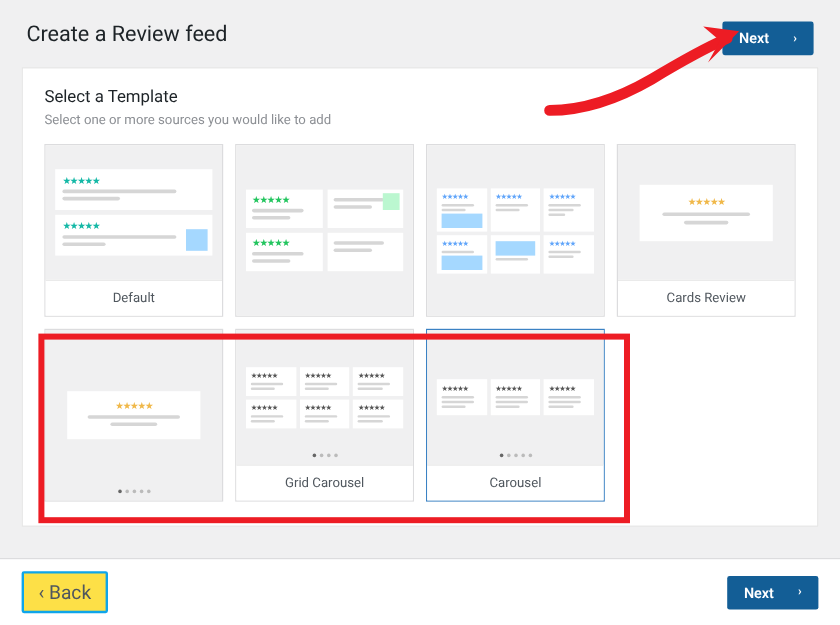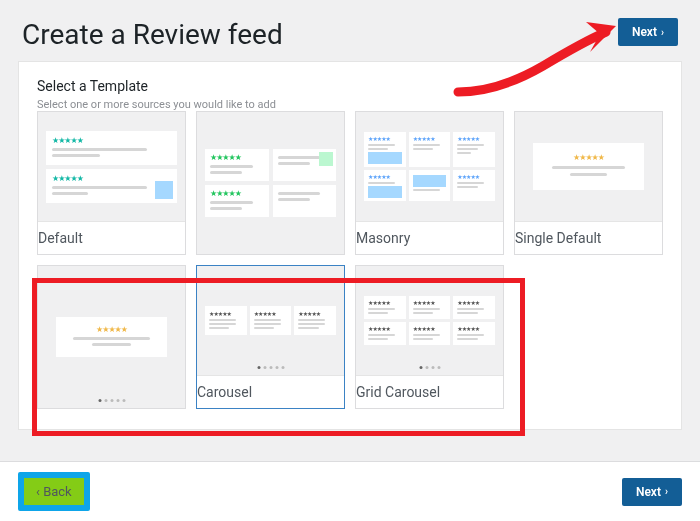--- a/index.html
+++ b/index.html
@@ -1,39 +1,39 @@
 <!DOCTYPE html>
 <html><head>
 <meta charset="utf-8">
 <style>
 *{box-sizing:border-box;margin:0;padding:0;font-family:-apple-system,BlinkMacSystemFont,"Segoe UI",Roboto,sans-serif}
 body{background:#f0f0f1;width:700px;height:521px;overflow:hidden;position:relative}
 .header{display:flex;justify-content:space-between;align-items:flex-start;padding:18px 22px 10px}
-.title{font-size:28px;font-weight:400;color:#1d2327}
-.next-btn{background:#135e96;color:#fff;border:none;padding:7px 14px;font-size:12px;font-weight:600;border-radius:2px;cursor:pointer;display:flex;align-items:center;gap:4px}
+.title{font-size:18px;font-weight:400;color:#1d2327}
+.next-btn{background:#135e96;color:#fff;border:none;padding:7px 14px;font-size:12px;font-weight:600;border-radius:2px;cursor:pointer;display:flex;align-items:center;gap:20px}
 .next-btn .chev{font-size:10px}
 .panel{background:#fff;margin:0 18px;padding:16px 18px 20px;border:1px solid #e4e4e4}
 .sect-title{font-size:14px;font-weight:400;color:#1d2327;margin-bottom:4px}
-.sect-sub{font-size:11px;color:#8c8f94;}
+.sect-sub{font-size:11px;color:#8c8f94;margin-bottom:14px}
 .grid{display:grid;grid-template-columns:repeat(4,1fr);gap:10px}
 .card{border:1px solid #dcdcde;background:#fff;height:144px;display:flex;flex-direction:column;cursor:pointer}
 .card.sel{border:1px solid #3b82c4}
 .thumb{flex:1;background:#f0f0f1;display:flex;align-items:center;justify-content:center;padding:8px;position:relative}
-.card-label{text-align:left;font-size:14px;color:#50575e;padding:8px 0;background:#fff;border-top:1px solid #e5e5e5}
+.card-label{text-align:center;font-size:11px;color:#50575e;padding:8px 0;background:#fff;border-top:1px solid #e5e5e5}
 .bar{height:3px;background:#d6d6d6;border-radius:2px;margin:3px 0}
 .bar.w60{width:60%}.bar.w40{width:40%}.bar.w80{width:80%}.bar.w30{width:30%}
 .stars{color:#14b8a6;font-size:8px;letter-spacing:-1px}
 .stars.yellow{color:#f0b849}
 .stars.green{color:#22c55e}
 .stars.dark{color:#555}
 .dots{position:absolute;bottom:6px;left:50%;transform:translateX(-50%);display:flex;gap:3px}
 .dot{width:3px;height:3px;border-radius:50%;background:#bbb}
 .dot.on{background:#666}
 .footer{position:absolute;bottom:0;left:0;right:0;background:#fff;border-top:1px solid #dcdcde;padding:10px 18px;display:flex;justify-content:space-between;align-items:center}
-.back-btn{background:#84cc16;border:6px solid #0ea5e9;padding:6px 12px;font-size:13px;color:#50575e;cursor:pointer;border-radius:2px}
+.back-btn{background:#fde047;border:2px solid #0ea5e9;padding:6px 12px;font-size:16px;color:#50575e;cursor:pointer;border-radius:2px}
 .redbox{position:absolute;border:5px solid #ed1c24;pointer-events:none;left:32px;top:278px;width:493px;height:158px}
 .arrow{position:absolute;top:14px;left:448px;width:175px;height:90px;pointer-events:none}
 
 .default-th{display:flex;flex-direction:column;gap:4px;width:100%}
 .default-th .row{background:#fff;padding:5px 6px;position:relative}
 .default-th .row .sq{position:absolute;right:4px;bottom:4px;width:18px;height:18px;background:#a5d8ff}
 .simple-th{display:flex;flex-wrap:wrap;gap:4px;width:100%}
 .simple-th .c{background:#fff;width:calc(50% - 2px);padding:4px 5px;position:relative}
 .simple-th .c .sq{position:absolute;right:3px;top:3px;width:14px;height:14px;background:#bbf7d0}
 .masonry-th{display:grid;grid-template-columns:1fr 1fr 1fr;gap:3px;width:100%}
@@ -147,34 +147,33 @@
               <div class="img"></div>
               <div class="bar w80"></div>
             </div>
           <div class="c">
               <div class="stars">★★★★★</div>
               <div class="bar w80"></div>
               <div class="bar w60"></div>
             </div>
         </div>
       </div>
-      <div class="card-label">Masonry</div>
     </div>
 
     <div class="card">
       <div class="thumb">
         <div class="single-th">
             <div class="c">
               <div class="stars yellow">★★★★★</div>
               <div class="bar w80"></div>
               <div class="bar w40"></div>
             </div>
           </div>
       </div>
-      <div class="card-label">Single Default</div>
+      <div class="card-label">Cards Review</div>
     </div>
 
     <div class="card">
       <div class="thumb">
         <div class="showcase-th">
             <div class="c">
               <div class="stars yellow">★★★★★</div>
               <div class="bar w80"></div>
               <div class="bar w40"></div>
             </div>
@@ -182,95 +181,95 @@
         <div class="dots">
             <div class="dot on"></div>
             <div class="dot"></div>
             <div class="dot"></div>
             <div class="dot"></div>
             <div class="dot"></div>
           </div>
       </div>
     </div>
 
-    <div class="card sel">
-      <div class="thumb">
-        <div class="carousel-th">
-          <div class="c">
-              <div class="stars dark">★★★★★</div>
-              <div class="bar w80"></div>
-              <div class="bar w80"></div>
-              <div class="bar w60"></div>
-            </div>
-          <div class="c">
-              <div class="stars dark">★★★★★</div>
-              <div class="bar w80"></div>
-              <div class="bar w80"></div>
-              <div class="bar w60"></div>
-            </div>
-          <div class="c">
-              <div class="stars dark">★★★★★</div>
-              <div class="bar w80"></div>
+    <div class="card">
+      <div class="thumb">
+        <div class="gridcar-th">
+          <div class="c">
+              <div class="stars dark">★★★★★</div>
+              <div class="bar w80"></div>
+              <div class="bar w60"></div>
+            </div>
+          <div class="c">
+              <div class="stars dark">★★★★★</div>
+              <div class="bar w80"></div>
+              <div class="bar w60"></div>
+            </div>
+          <div class="c">
+              <div class="stars dark">★★★★★</div>
+              <div class="bar w80"></div>
+              <div class="bar w60"></div>
+            </div>
+          <div class="c">
+              <div class="stars dark">★★★★★</div>
+              <div class="bar w80"></div>
+              <div class="bar w60"></div>
+            </div>
+          <div class="c">
+              <div class="stars dark">★★★★★</div>
+              <div class="bar w80"></div>
+              <div class="bar w60"></div>
+            </div>
+          <div class="c">
+              <div class="stars dark">★★★★★</div>
               <div class="bar w80"></div>
               <div class="bar w60"></div>
             </div>
         </div>
         <div class="dots">
             <div class="dot on"></div>
             <div class="dot"></div>
             <div class="dot"></div>
             <div class="dot"></div>
-            <div class="dot"></div>
-          </div>
-      </div>
-      <div class="card-label">Carousel</div>
-    </div>
-
-    <div class="card">
-      <div class="thumb">
-        <div class="gridcar-th">
-          <div class="c">
-              <div class="stars dark">★★★★★</div>
-              <div class="bar w80"></div>
-              <div class="bar w60"></div>
-            </div>
-          <div class="c">
-              <div class="stars dark">★★★★★</div>
-              <div class="bar w80"></div>
-              <div class="bar w60"></div>
-            </div>
-          <div class="c">
-              <div class="stars dark">★★★★★</div>
-              <div class="bar w80"></div>
-              <div class="bar w60"></div>
-            </div>
-          <div class="c">
-              <div class="stars dark">★★★★★</div>
-              <div class="bar w80"></div>
-              <div class="bar w60"></div>
-            </div>
-          <div class="c">
-              <div class="stars dark">★★★★★</div>
-              <div class="bar w80"></div>
-              <div class="bar w60"></div>
-            </div>
-          <div class="c">
-              <div class="stars dark">★★★★★</div>
+          </div>
+      </div>
+      <div class="card-label">Grid Carousel</div>
+    </div>
+
+    <div class="card sel">
+      <div class="thumb">
+        <div class="carousel-th">
+          <div class="c">
+              <div class="stars dark">★★★★★</div>
+              <div class="bar w80"></div>
+              <div class="bar w80"></div>
+              <div class="bar w60"></div>
+            </div>
+          <div class="c">
+              <div class="stars dark">★★★★★</div>
+              <div class="bar w80"></div>
+              <div class="bar w80"></div>
+              <div class="bar w60"></div>
+            </div>
+          <div class="c">
+              <div class="stars dark">★★★★★</div>
+              <div class="bar w80"></div>
               <div class="bar w80"></div>
               <div class="bar w60"></div>
             </div>
         </div>
         <div class="dots">
             <div class="dot on"></div>
             <div class="dot"></div>
             <div class="dot"></div>
             <div class="dot"></div>
-          </div>
-      </div>
-      <div class="card-label">Grid Carousel</div>
+            <div class="dot"></div>
+          </div>
+      </div>
+      <div class="card-label">Carousel</div>
     </div>
 
   </div>
 </div>
 
 <div class="footer">
   <button class="back-btn">
     <span>‹</span>
     <span>Back</span>
   </button>

